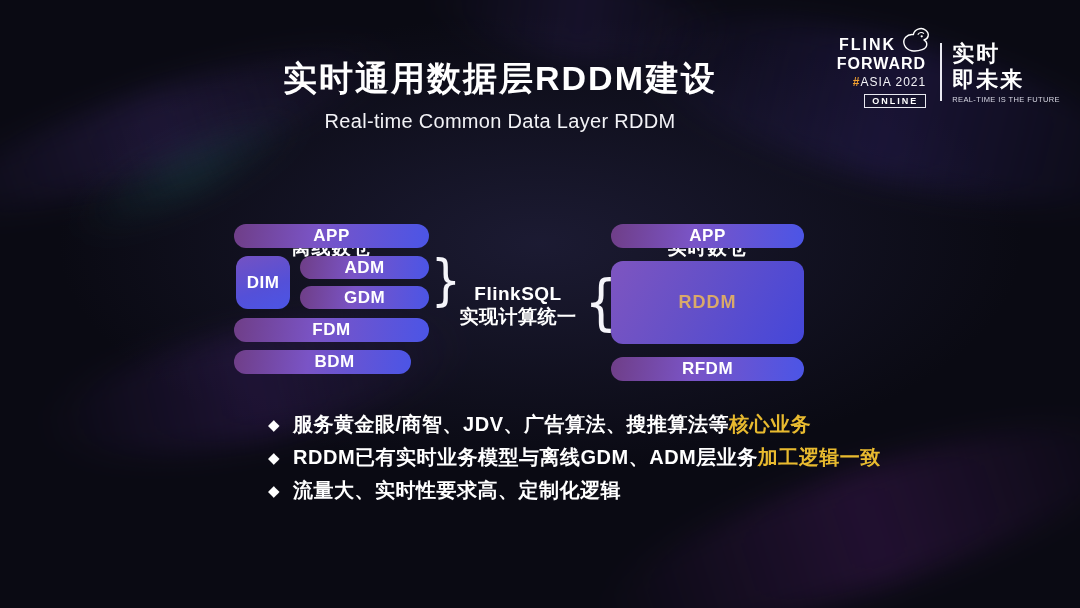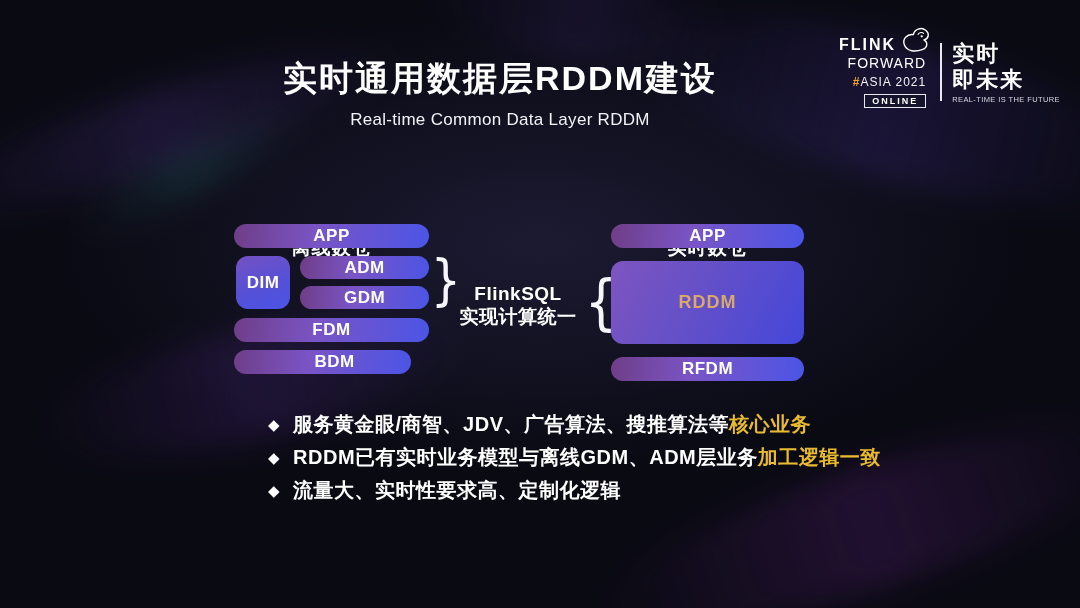--- a/index.html
+++ b/index.html
@@ -24,28 +24,28 @@
   .streak-5 { left:60px; top:150px; width:260px; height:46px; transform:rotate(-26deg); background:linear-gradient(90deg, transparent, rgba(32,92,92,0.28), transparent); }
   .streak-6 { left:430px; top:-30px; width:300px; height:90px; transform:rotate(8deg); background:linear-gradient(90deg, transparent, rgba(58,40,110,0.25), transparent); }
 
   
   .title {
     position:absolute; left:0; top:56px; width:1000px; text-align:center;
     color:#ffffff; font-size:34px; font-weight:bold; letter-spacing:2px;
   }
   .subtitle {
     position:absolute; left:0; top:110px; width:1000px; text-align:center;
-    color:#f2f2f6; font-size:17px; letter-spacing:0.3px;
+    color:#f2f2f6; font-size:20px; letter-spacing:0.3px;
   }
 
   
   .brand { position:absolute; top:36px; right:20px; display:flex; align-items:center; }
   .ff { position:relative; text-align:right; color:#fff; padding-right:10px; }
   .ff-line1 { font-size:16px; font-weight:bold; letter-spacing:2px; line-height:17px; padding-right:30px; }
-  .ff-line2 { font-size:14px; font-weight:normal; letter-spacing:1px; line-height:21px; }
+  .ff-line2 { font-size:16px; font-weight:bold; letter-spacing:1px; line-height:21px; }
   .ff-line3 { font-size:12px; letter-spacing:1px; line-height:15px; margin-top:1px; }
   .ff-hash { color:#f0a030; font-weight:bold; }
   .ff-asia { color:#f4f4f8; }
   .ff-badge {
     display:inline-block; margin-top:2px; border:1px solid #e8e8f0; color:#fff;
     font-size:9px; font-weight:bold; letter-spacing:2px; padding:1px 7px; background:rgba(20,20,40,0.4);
   }
   .squirrel { position:absolute; top:-12px; right:2px; }
   .brand-divider { width:2px; height:58px; background:#e9e9f2; margin:0 10px 0 4px; }
   .slogan { color:#fff; text-align:left; }

